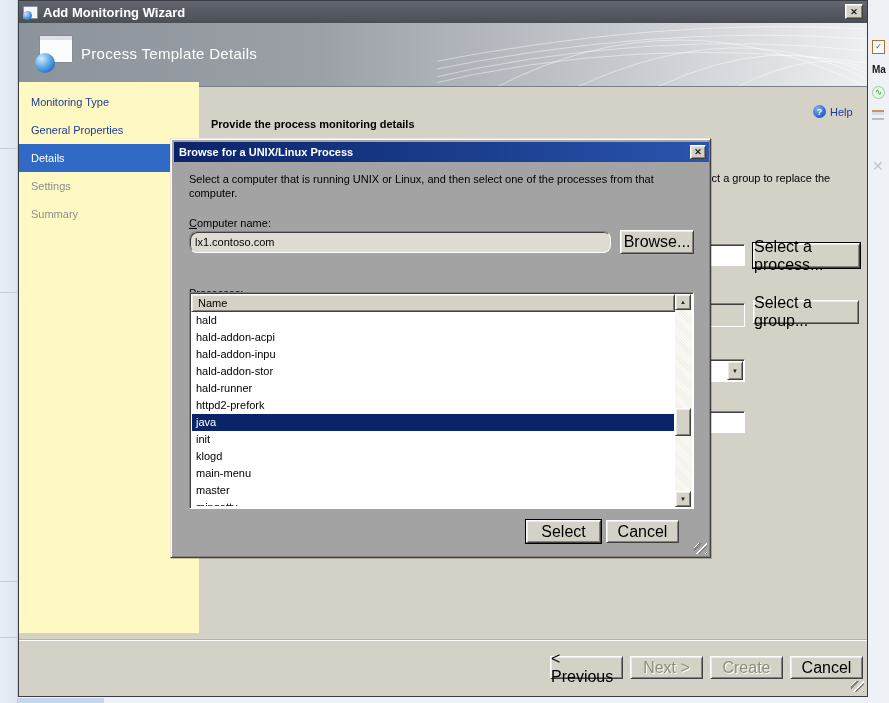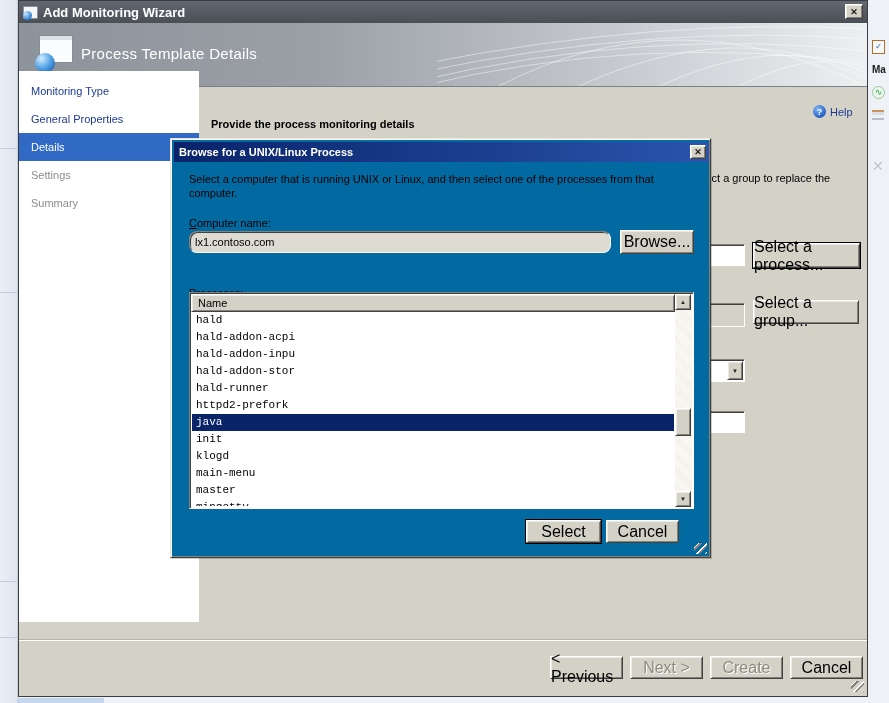--- a/index.html
+++ b/index.html
@@ -47,53 +47,53 @@
             border-bottom:1px solid #7a8087; }
   .header svg { position:absolute; right:0; top:0; }
   .hdr-icon { position:absolute; left:16px; top:12px; width:42px; height:36px; }
   .hdr-icon .win { position:absolute; left:4px; top:0; width:34px; height:28px; background:#fbfcfd;
                    border:1px solid #878d95; box-shadow:inset 0 4px 0 #dde1e5; border-radius:1px; }
   .hdr-icon .ball { position:absolute; left:0; bottom:-2px; width:20px; height:20px; border-radius:50%;
                    background:radial-gradient(circle at 32% 28%, #d5ecff, #5aa7e8 45%, #1f66b8 85%); }
   .hdr-title { position:absolute; left:62px; top:22px; color:#fff; font-size:15px; letter-spacing:.3px; }
 
   
-  .sidebar { position:absolute; left:0; top:70px; width:180px; height:551px; background:#ffffff; }
+  .sidebar { position:absolute; left:0; top:81px; width:180px; height:551px; background:#fef9c3; }
   .side-item { height:28px; line-height:28px; padding-left:12px; font-size:11px; color:#1f3a93; cursor:default; }
   .side-item.selected { background:#316ac5; color:#fff; }
   .side-item.disabled { color:#8d8d8d; }
 
   
   .heading { position:absolute; left:192px; top:117px; font-weight:bold; font-size:11px; }
   .help { position:absolute; left:794px; top:104px; display:flex; align-items:center; gap:4px; }
   .help-ic { width:13px; height:13px; border-radius:50%; color:#fff; font-size:9px; font-weight:bold;
              display:flex; align-items:center; justify-content:center;
              background:radial-gradient(circle at 35% 30%, #7db2f4, #1b55c0 80%); }
   .help-label { color:#1f3a93; font-size:11px; }
   .bg-text { position:absolute; left:684px; top:171px; width:170px; font-size:11px; }
   .bg-input { position:absolute; height:22px; }
 
   
-  .modal { position:absolute; left:170px; top:138px; width:541px; height:420px; background:#0369a1;
+  .modal { position:absolute; left:170px; top:138px; width:541px; height:420px; background:#a3a3a3;
            border-top:1px solid #e6e4dd; border-left:1px solid #e6e4dd;
            border-right:1px solid #404040; border-bottom:1px solid #404040;
            box-shadow: inset 1px 1px 0 #fff, inset -1px -1px 0 #84827a, 1px 1px 0 #00000033; }
   .m-titlebar { position:absolute; left:3px; top:3px; width:535px; height:20px;
                 background:linear-gradient(90deg,#0a246a,#1c4091 60%,#2a55ae);
                 display:flex; align-items:center; }
   .m-title { color:#fff; font-weight:bold; font-size:11px; margin-left:5px; }
   .m-instruction { position:absolute; left:18px; top:33px; width:508px; font-size:11px; line-height:14px; }
   .m-label { position:absolute; left:18px; font-size:11px; }
   .m-field { position:absolute; left:18px; top:92px; width:422px; height:22px; background:#dedbd3;
              line-height:20px; padding-left:5px; font-size:11px;border-radius:8px; }
   .list { position:absolute; left:18px; top:153px; width:505px; height:217px; overflow:hidden; }
   .list-head { position:absolute; left:1px; top:1px; right:18px; height:18px; line-height:17px;
                padding-left:6px; font-size:11px; }
   .rows { position:absolute; left:2px; top:19px; right:19px; bottom:2px; overflow:hidden; background:#fff; }
-  .row { height:17px; line-height:17px; padding-left:4px; font-size:11px; white-space:nowrap;font-family:Liberation Mono, monospace; }
+  .row { height:17px; line-height:17px; padding-left:4px; font-size:11px; white-space:nowrap; }
   .row.selected { background:#0a246a; color:#fff; }
   .scrollbar { position:absolute; top:1px; right:1px; width:17px; bottom:1px;
                background:repeating-linear-gradient(45deg,#f2f0e9 0 1px,#fbfaf6 1px 2px); }
   .sb-btn { position:absolute; left:0; width:16px; height:16px; display:flex; align-items:center;
             justify-content:center; font-size:6px; color:#222; }
   .sb-thumb { position:absolute; left:0; width:16px; height:28px; top:114px; }
 
   .resize-corner { position:absolute; width:13px; height:11px; }
 </style>
 </head>

